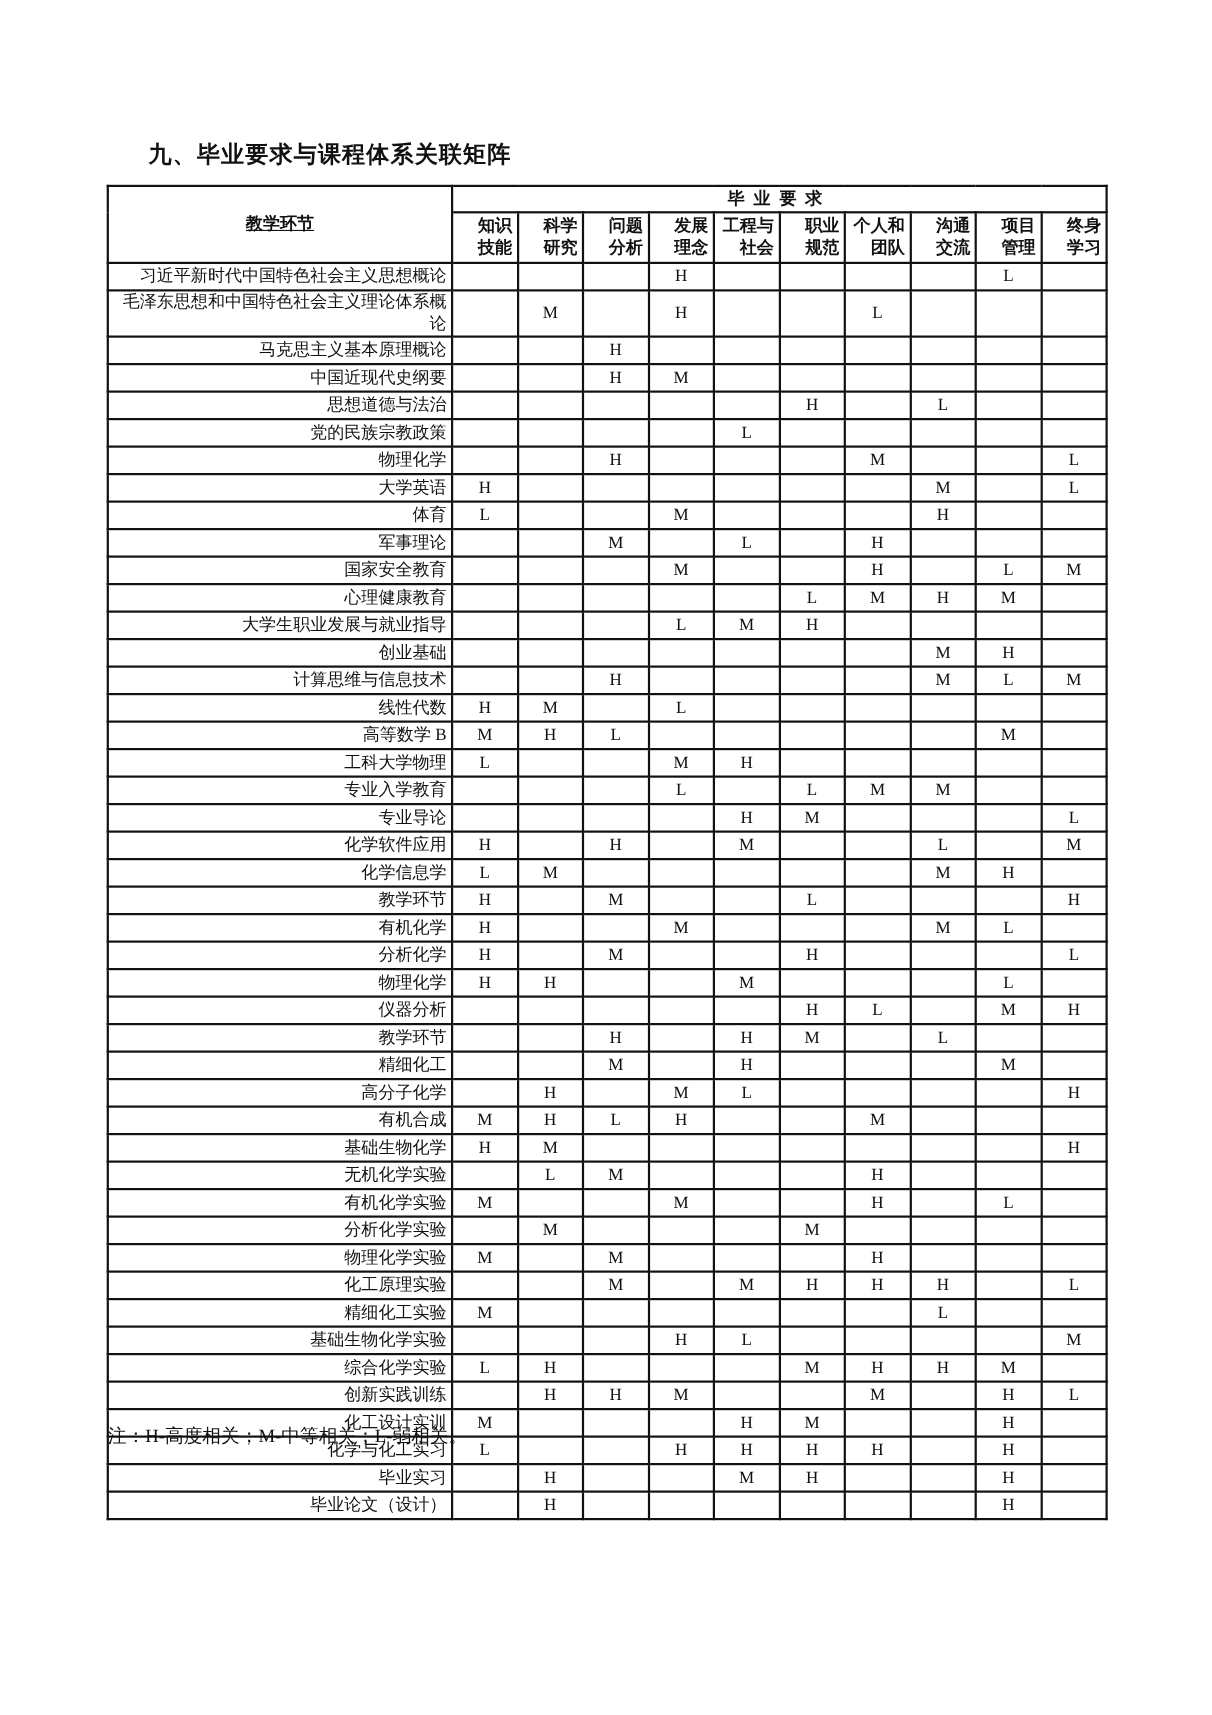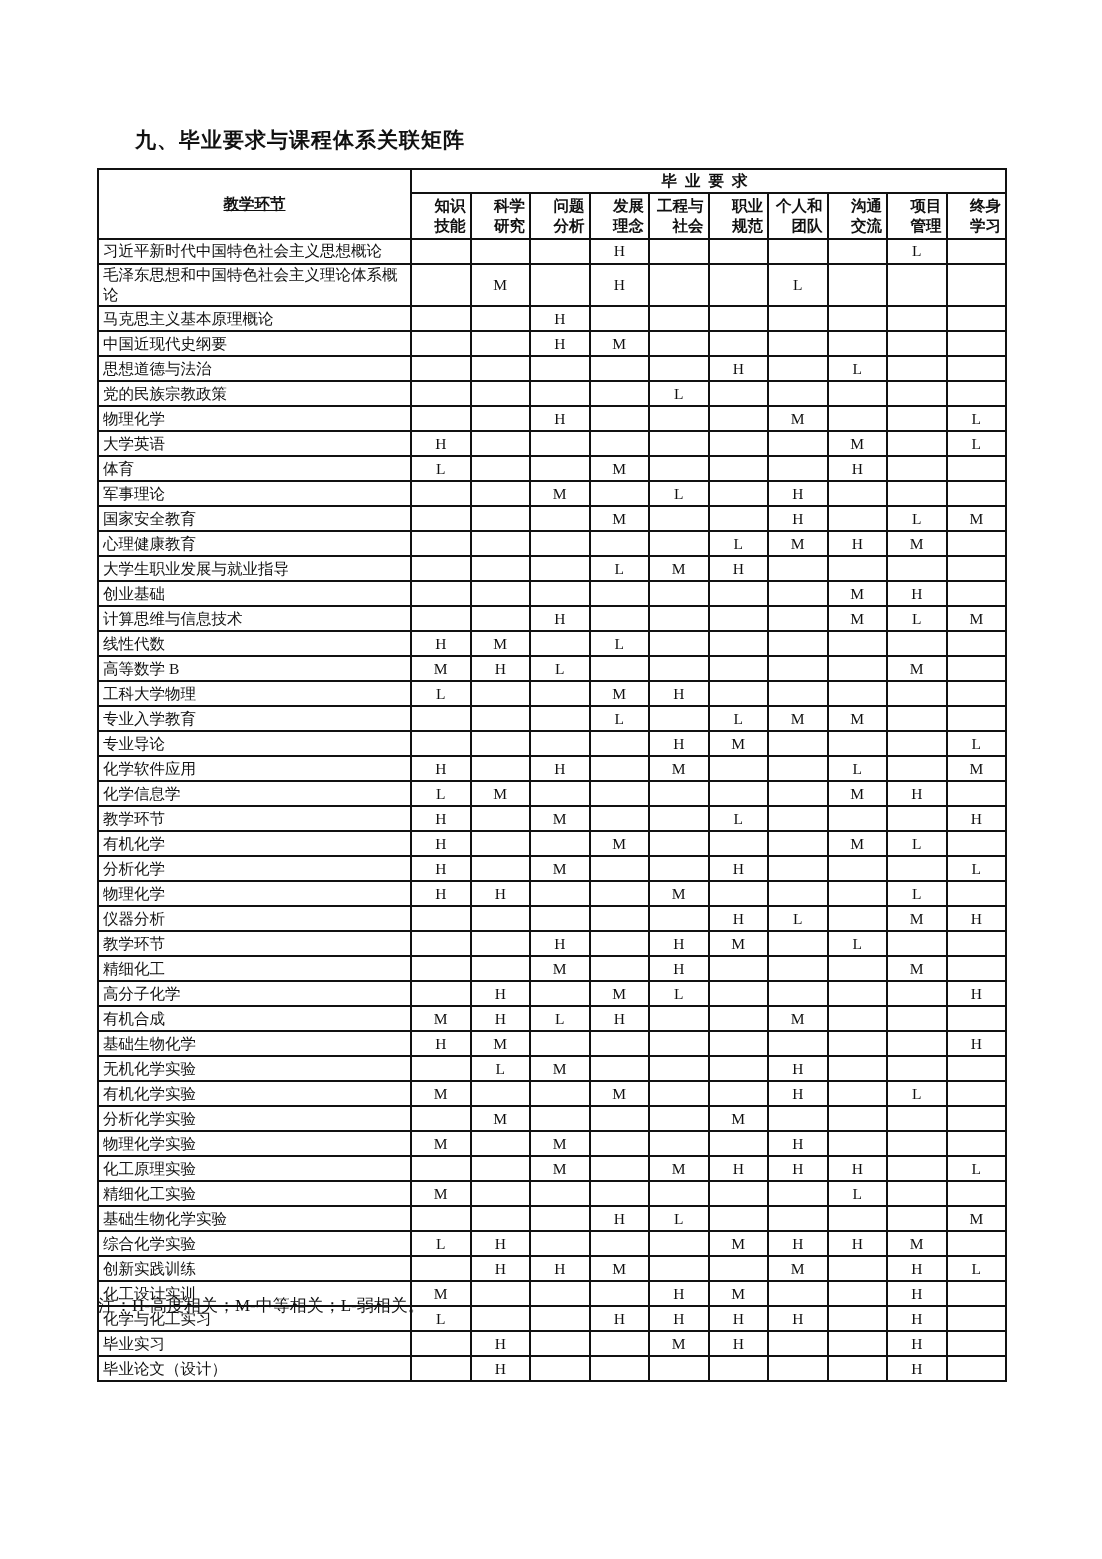--- a/index.html
+++ b/index.html
@@ -56,21 +56,21 @@
   }
   th.col-head {
     height: 44px;
     font-weight: bold;
     text-align: right;
     white-space: pre-line;
     font-size: 15.5px;
     padding: 0 1px;
   }
   td.name-cell {
-    text-align: left;
+    text-align: right;
     height: 23px;
     white-space: normal;
   }
   td.val-cell {
     text-align: center;
     height: 23px;
   }
   .footnote {
     position: absolute;
     left: 98px;

